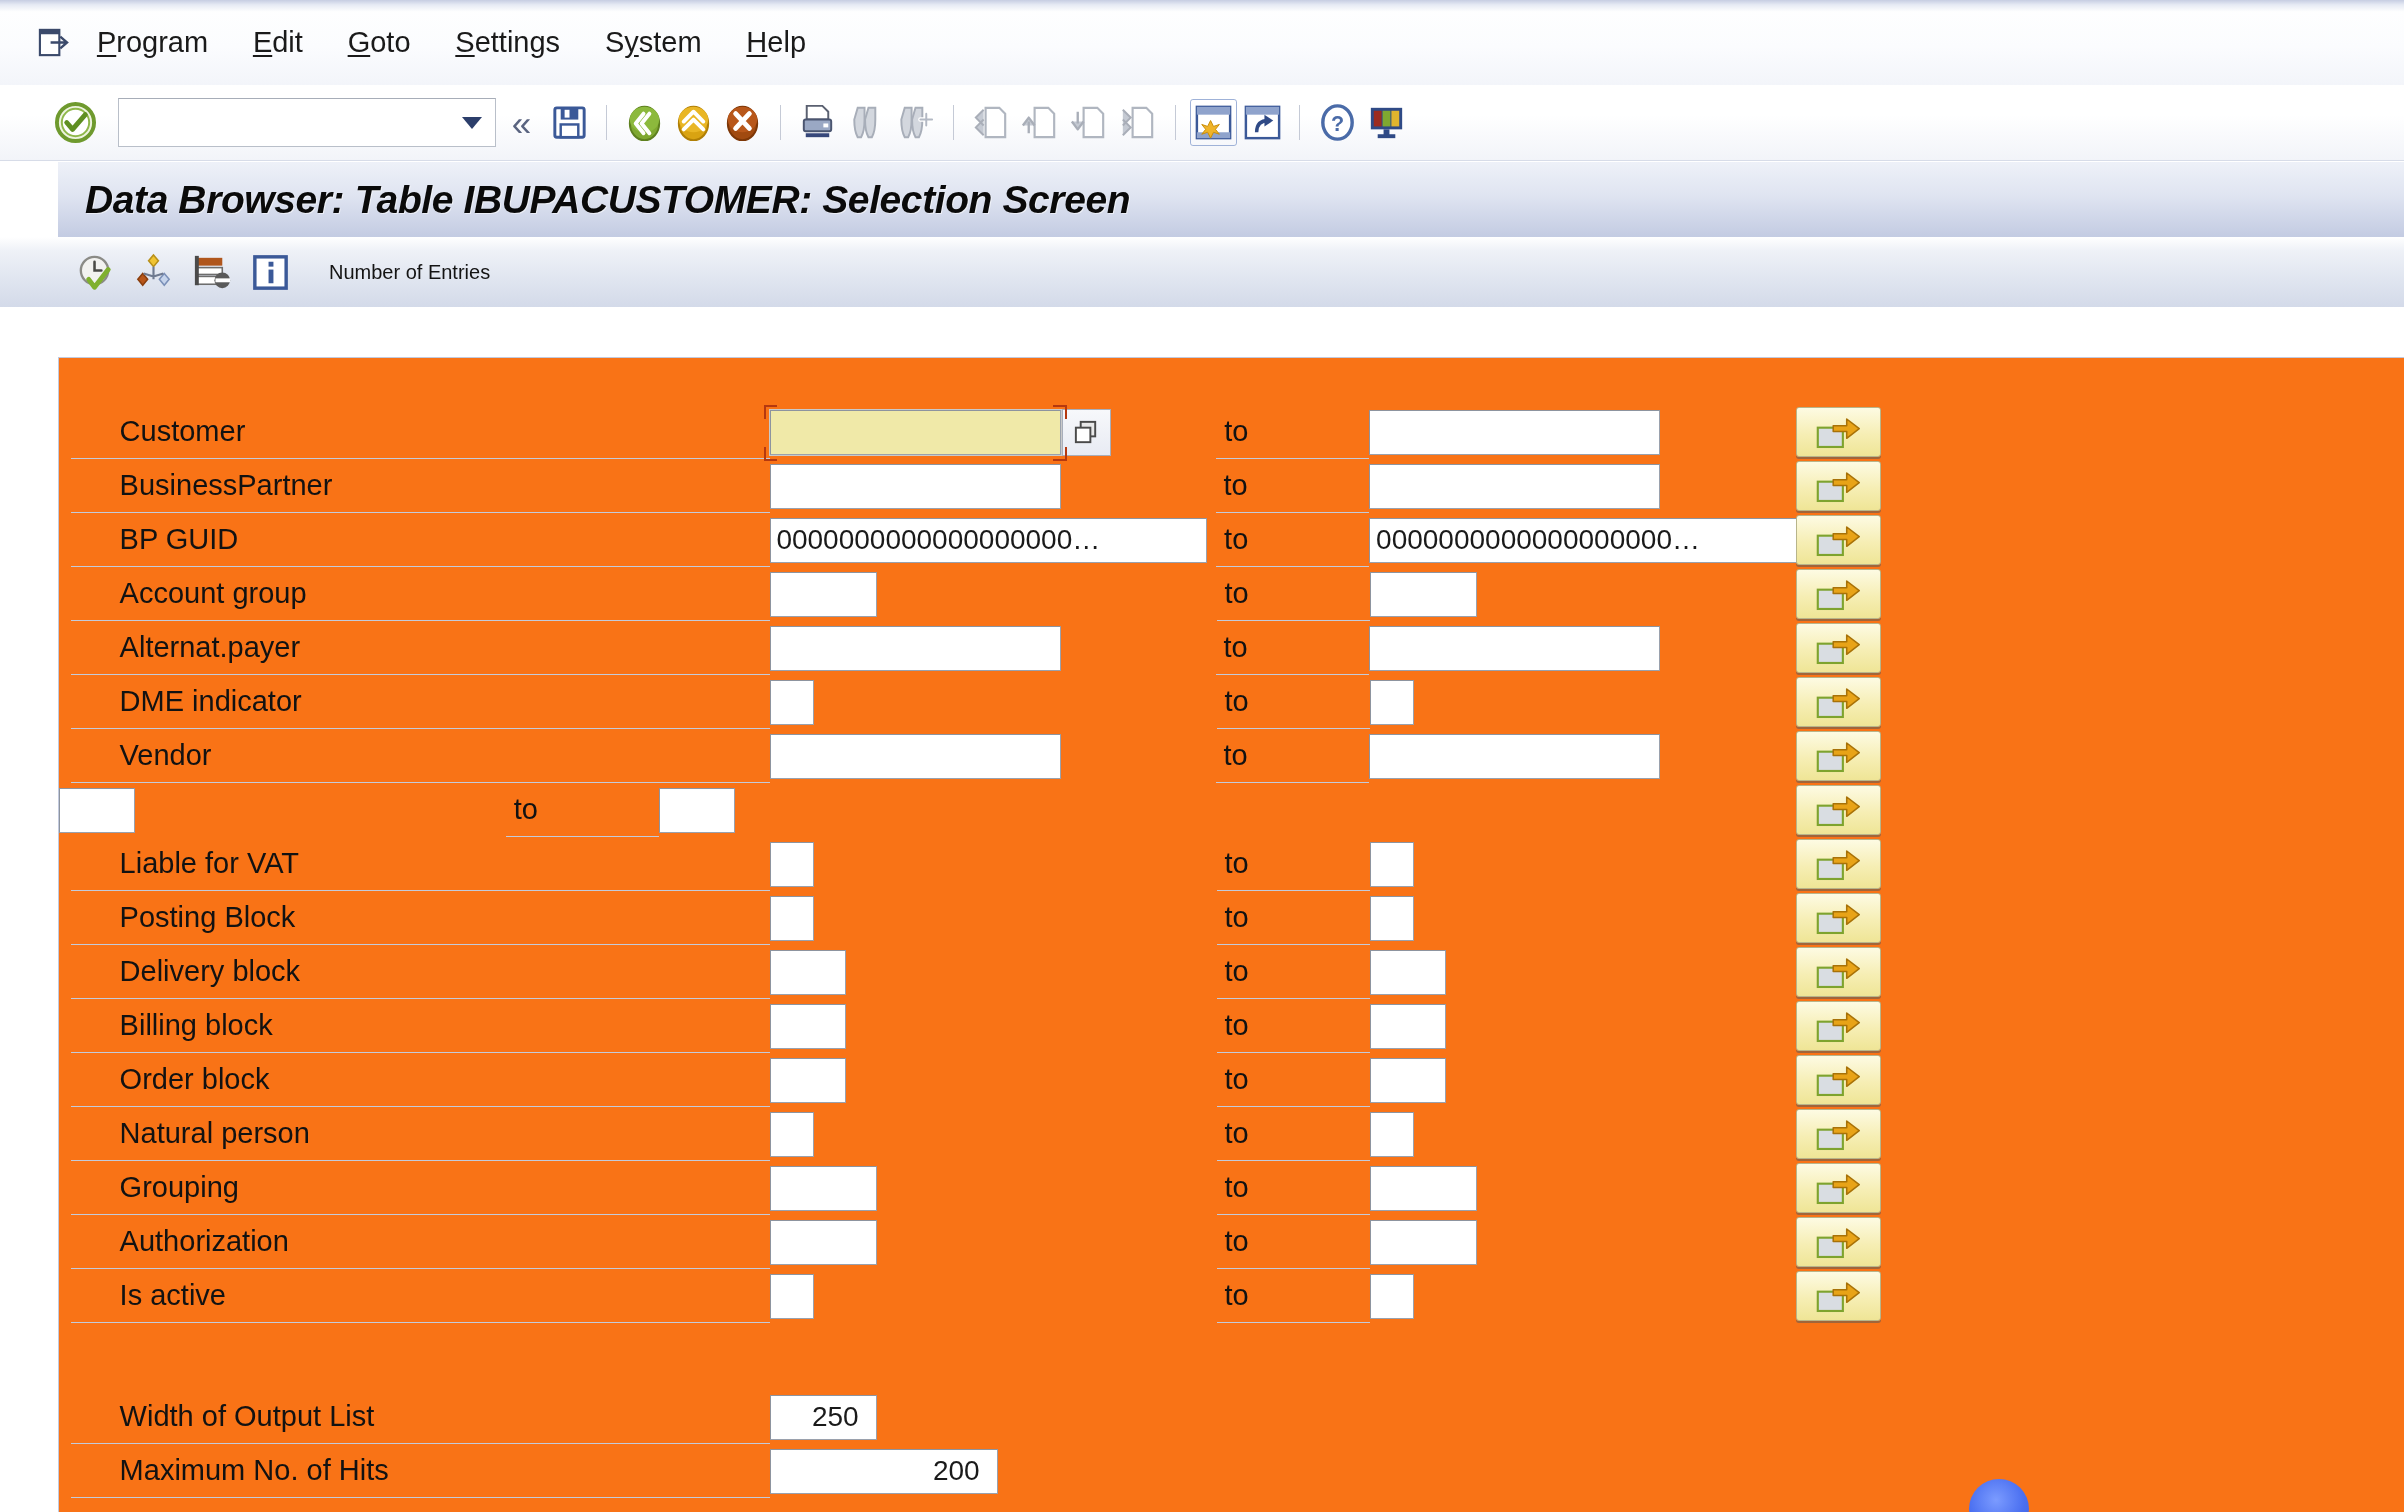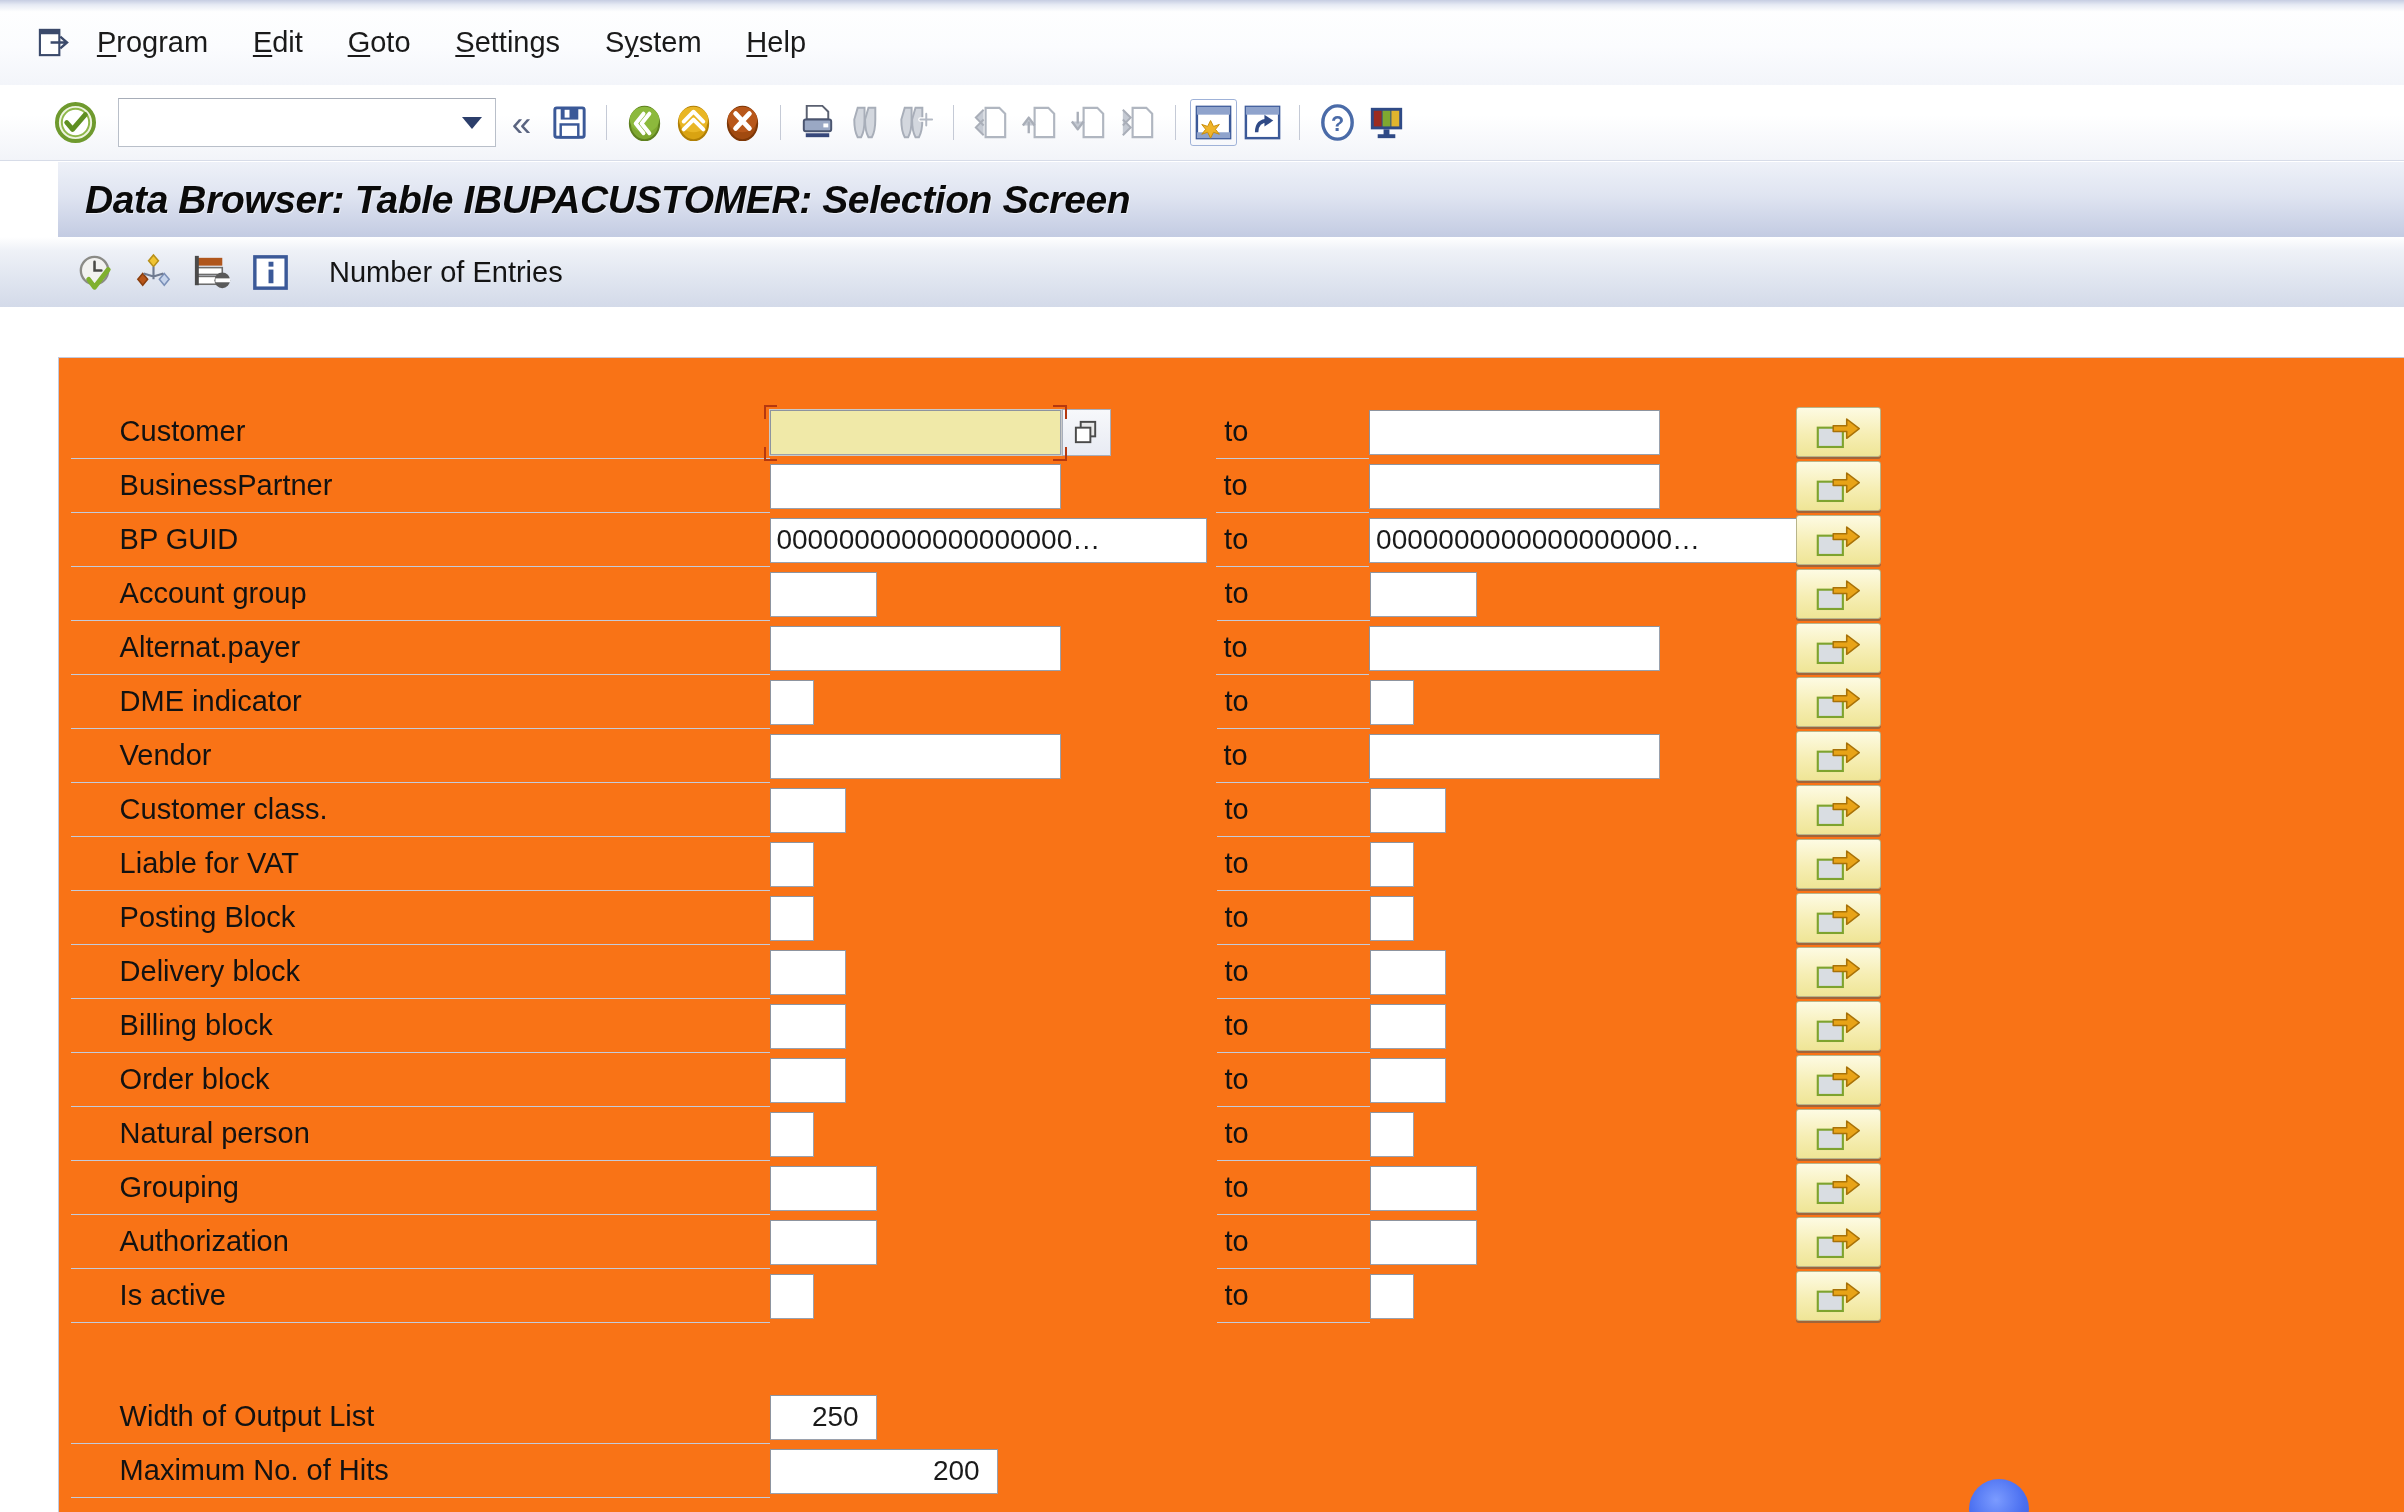--- a/index.html
+++ b/index.html
@@ -72,21 +72,21 @@
   }
 
   
   .apptoolbar {
     position:absolute; top:237px; left:0; right:0; height: 70px;
     background: linear-gradient(to bottom,#ffffff 0%, #eef1f7 20%, #d3dae9 100%);
     padding-left: 58px; display:flex; align-items:center;
   }
   .apptoolbar-inner { display:flex; align-items:center; padding-left: 13.6px; height:100%; }
   .at-btn { width: 47px; height:47px; display:flex;align-items:center;justify-content:center; margin-right: 11.6px; flex:none;}
-  .at-label { font-size: 29px; color:#141414; margin-left: 23px; white-space:nowrap; }
+  .at-label { font-size: 20px; color:#141414; margin-left: 23px; white-space:nowrap; }
 
   
   .content {
     position:absolute; top:307px; left:0; right:0; bottom:0;
     background: #ffffff;
   }
   .panel {
     position:absolute; top: 50px; left: 58px; right: 0; bottom: 0;
     background: #f97316;
     border-top: 1px solid #c2cade;
@@ -472,23 +472,20 @@
           </div>
           <div style="flex: 0 0 auto; width: 155px; height: 100%;"></div>
           <div class="to-cell">
             <span class="to-lbl">to</span>
           </div>
           <div class="field-cell">
             <div class="inp" style="width: 291px;"></div>
           </div>
         </div>
         <div class="row">
-          <div class="lbl-cell">
-            <span class="lbl">Customer class.</span>
-          </div>
           <div class="field-cell" style="position: relative;">
             <div class="inp" style="width: 76px;"></div>
           </div>
           <div style="flex: 0 0 auto; width: 371px; height: 100%;"></div>
           <div class="to-cell">
             <span class="to-lbl">to</span>
           </div>
           <div class="field-cell">
             <div class="inp" style="width: 76px;"></div>
           </div>

